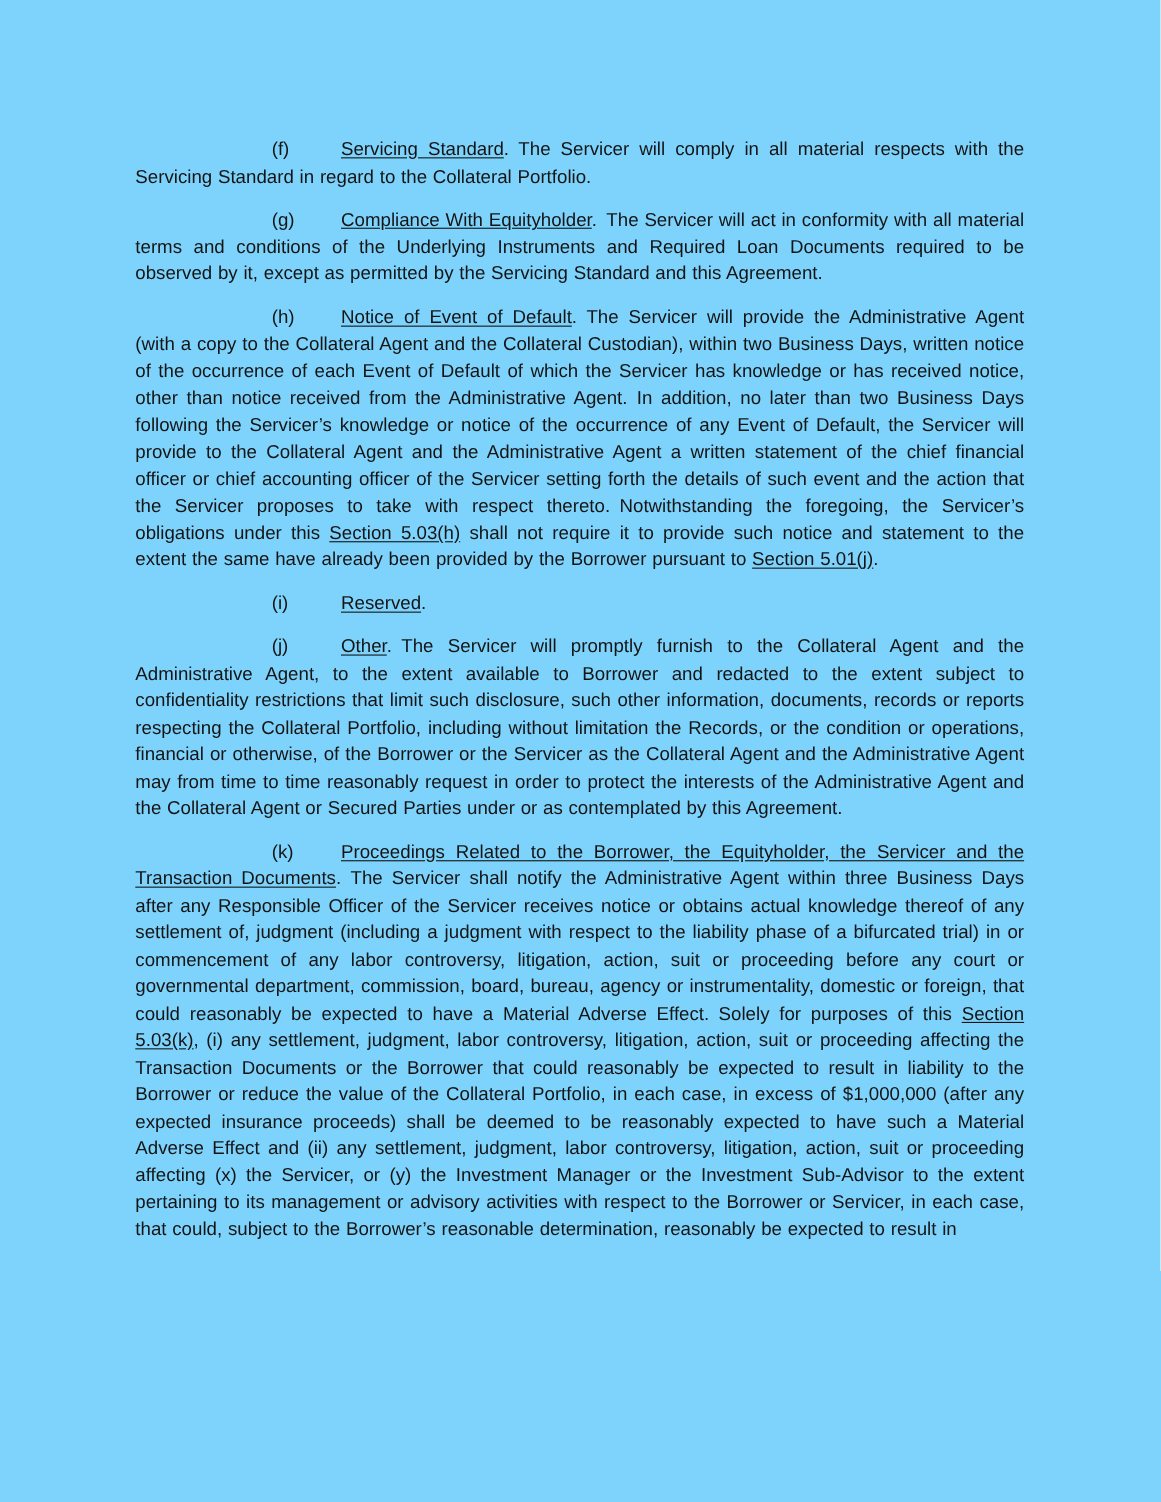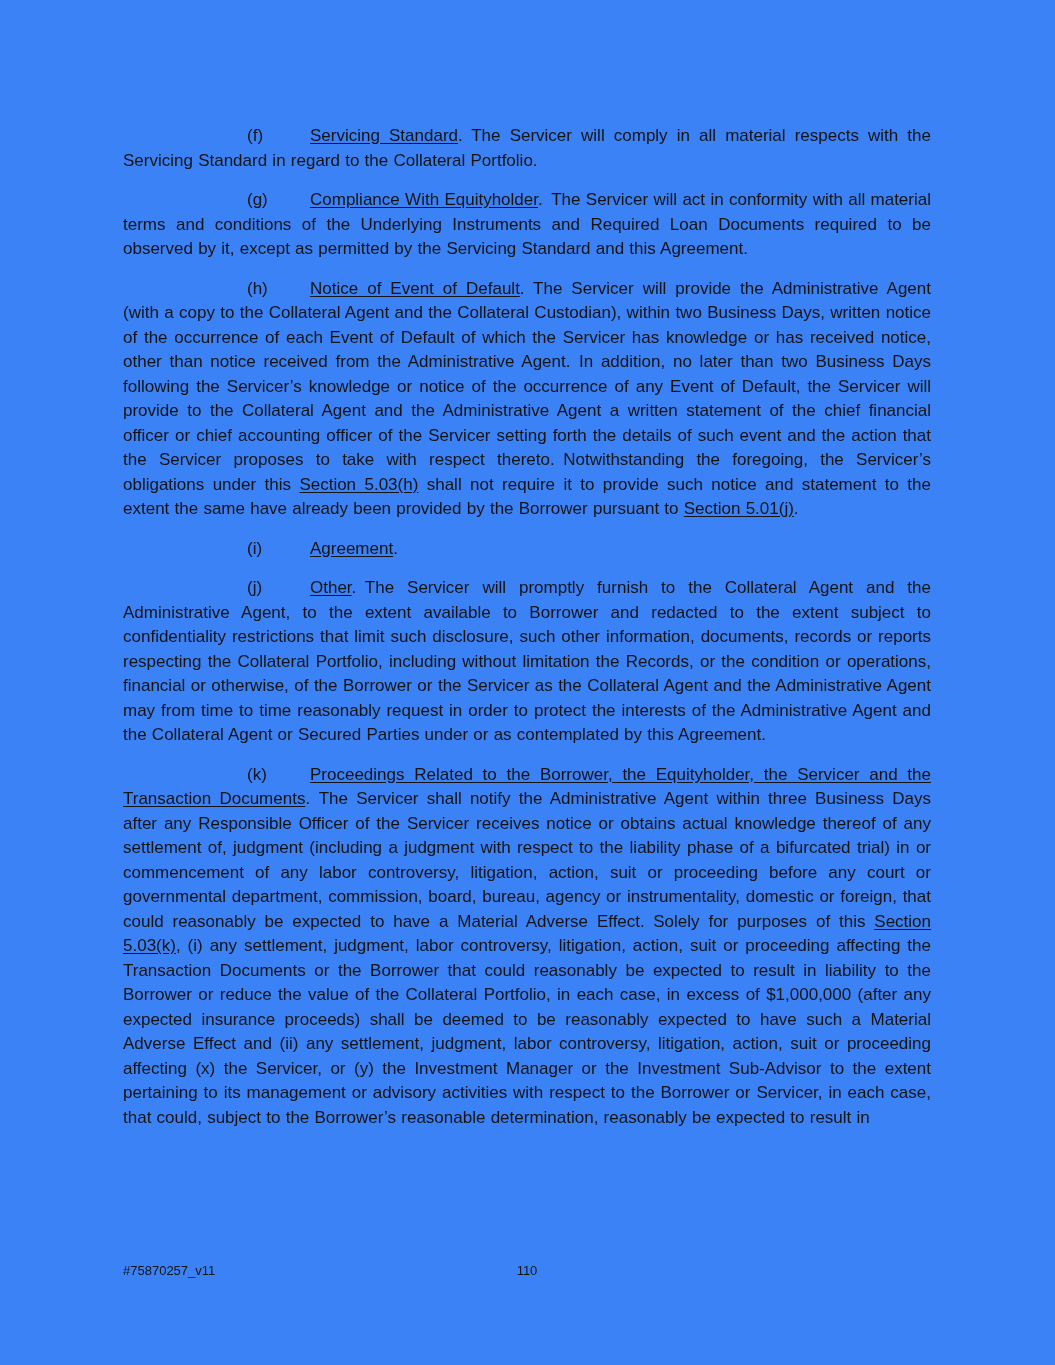--- a/index.html
+++ b/index.html
@@ -4,21 +4,21 @@
 <style>
   html, body {
     margin: 0;
     padding: 0;
     background: #ffffff;
   }
   .page {
     position: relative;
     width: 1055px;
     height: 1365px;
-    background: #3b82f6;
+    background: #7dd3fc;
     font-family: "Liberation Sans", sans-serif;
     color: #141414;
     overflow: hidden;
   }
   .doc-body {
     position: absolute;
     left: 123px;
     top: 124px;
     width: 808px;
   }
@@ -62,21 +62,17 @@
   }
 </style>
 </head>
 <body>
 
 <div class="page">
   <main class="doc-body">
       <p class="para"><span class="plabel">(f)</span><span class="u">Servicing Standard</span><span class="txt">. The Servicer will comply in all material respects with the Servicing Standard in regard to the Collateral Portfolio.</span></p>
       <p class="para"><span class="plabel">(g)</span><span class="u">Compliance With Equityholder</span><span class="txt">. The Servicer will act in conformity with all material terms and conditions of the Underlying Instruments and Required Loan Documents required to be observed by it, except as permitted by the Servicing Standard and this Agreement.</span></p>
       <p class="para"><span class="plabel">(h)</span><span class="u">Notice of Event of Default</span><span class="txt">. The Servicer will provide the Administrative Agent (with a copy to the Collateral Agent and the Collateral Custodian), within two Business Days, written notice of the occurrence of each Event of Default of which the Servicer has knowledge or has received notice, other than notice received from the Administrative Agent. In addition, no later than two Business Days following the Servicer’s knowledge or notice of the occurrence of any Event of Default, the Servicer will provide to the Collateral Agent and the Administrative Agent a written statement of the chief financial officer or chief accounting officer of the Servicer setting forth the details of such event and the action that the Servicer proposes to take with respect thereto. Notwithstanding the foregoing, the Servicer’s obligations under this </span><span class="u">Section 5.03(h)</span><span class="txt"> shall not require it to provide such notice and statement to the extent the same have already been provided by the Borrower pursuant to </span><span class="u">Section 5.01(j)</span><span class="txt">.</span></p>
-      <p class="para"><span class="plabel">(i)</span><span class="u">Agreement</span><span class="txt">.</span></p>
+      <p class="para"><span class="plabel">(i)</span><span class="u">Reserved</span><span class="txt">.</span></p>
       <p class="para"><span class="plabel">(j)</span><span class="u">Other</span><span class="txt">. The Servicer will promptly furnish to the Collateral Agent and the Administrative Agent, to the extent available to Borrower and redacted to the extent subject to confidentiality restrictions that limit such disclosure, such other information, documents, records or reports respecting the Collateral Portfolio, including without limitation the Records, or the condition or operations, financial or otherwise, of the Borrower or the Servicer as the Collateral Agent and the Administrative Agent may from time to time reasonably request in order to protect the interests of the Administrative Agent and the Collateral Agent or Secured Parties under or as contemplated by this Agreement.</span></p>
       <p class="para"><span class="plabel">(k)</span><span class="u">Proceedings Related to the Borrower, the Equityholder, the Servicer and the Transaction Documents</span><span class="txt">. The Servicer shall notify the Administrative Agent within three Business Days after any Responsible Officer of the Servicer receives notice or obtains actual knowledge thereof of any settlement of, judgment (including a judgment with respect to the liability phase of a bifurcated trial) in or commencement of any labor controversy, litigation, action, suit or proceeding before any court or governmental department, commission, board, bureau, agency or instrumentality, domestic or foreign, that could reasonably be expected to have a Material Adverse Effect. Solely for purposes of this </span><span class="u">Section 5.03(k)</span><span class="txt">, (i) any settlement, judgment, labor controversy, litigation, action, suit or proceeding affecting the Transaction Documents or the Borrower that could reasonably be expected to result in liability to the Borrower or reduce the value of the Collateral Portfolio, in each case, in excess of $1,000,000 (after any expected insurance proceeds) shall be deemed to be reasonably expected to have such a Material Adverse Effect and (ii) any settlement, judgment, labor controversy, litigation, action, suit or proceeding affecting (x) the Servicer, or (y) the Investment Manager or the Investment Sub-Advisor to the extent pertaining to its management or advisory activities with respect to the Borrower or Servicer, in each case, that could, subject to the Borrower’s reasonable determination, reasonably be expected to result in</span></p>
     </main>
-  <footer class="page-footer">
-    <span class="footer-left">#75870257_v11</span>
-    <span class="footer-center">110</span>
-  </footer>
 </div>
 
 </body></html>

